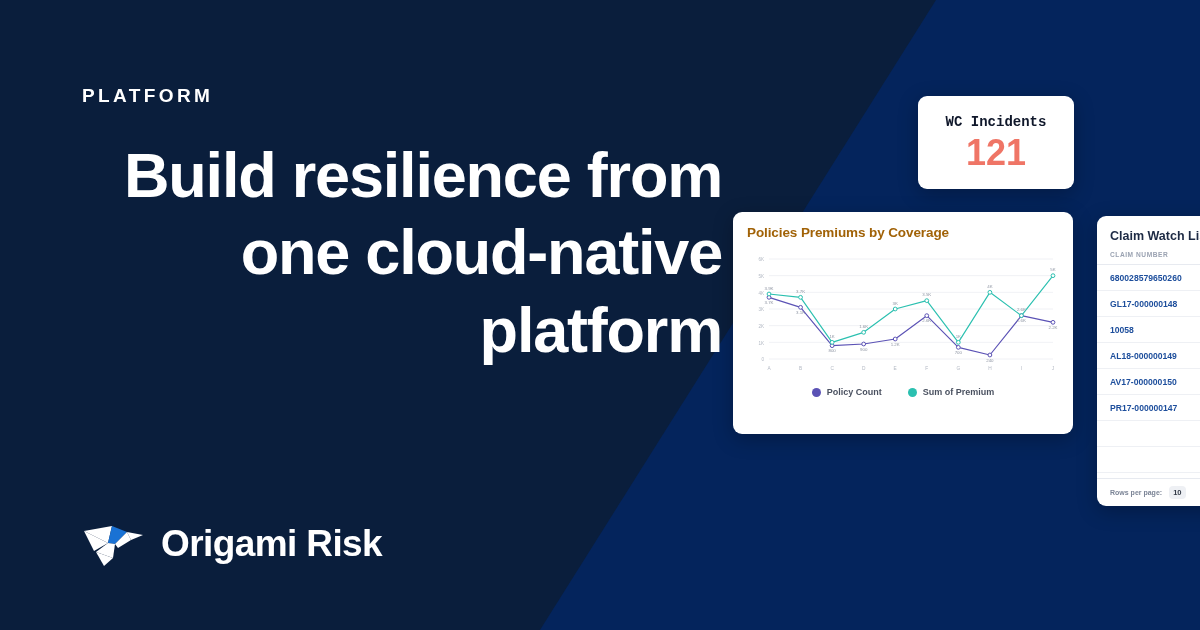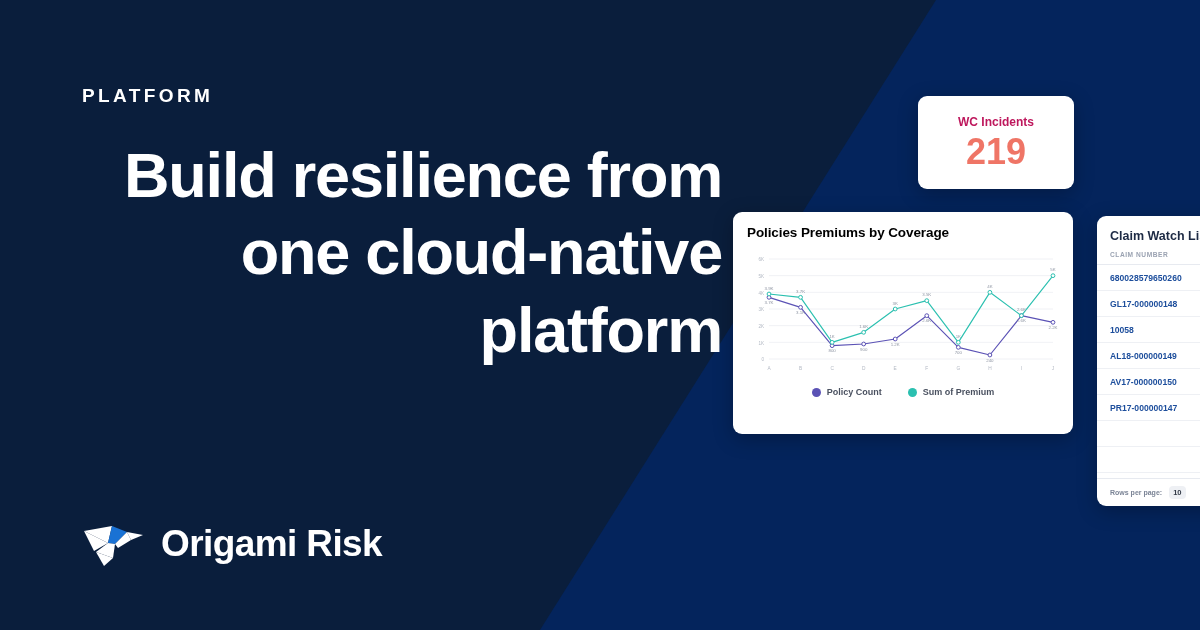--- a/index.html
+++ b/index.html
@@ -40,26 +40,26 @@
 
   
   .card {
     position:absolute; background:#ffffff; border-radius:9px;
     box-shadow:0 5px 20px rgba(0,0,0,.26); z-index:4;
   }
 
   
   #kpi-card { left:918px; top:96px; width:156px; height:93px;
               display:flex; flex-direction:column; align-items:center; justify-content:center; gap:5px; }
-  .kpi-title { font-size:12px; font-weight:700; color:#be185d; }
+  .kpi-title { font-size:14px; font-weight:700; color:#0f172a;font-family:Liberation Mono, monospace; }
   .kpi-value { font-size:36px; font-weight:700; color:#ef7566; line-height:1; }
 
   
   #chart-card { left:733px; top:212px; width:340px; height:222px; padding:13px 14px 8px 14px; }
-  .chart-title { font-size:13.5px; font-weight:700; color:#000000; letter-spacing:-0.1px; }
+  .chart-title { font-size:13.5px; font-weight:700; color:#a16207; letter-spacing:-0.1px; }
   .plot-wrap { position:relative; margin-top:11px; width:312px; height:126px; }
   .plot-svg { display:block; }
   .legend { display:flex; justify-content:center; gap:26px; margin-top:10px;text-align:center; }
   .legend-item { display:flex; align-items:center; gap:6px; }
   .legend-dot { width:9px; height:9px; border-radius:50%; display:block; }
   .legend-label { font-size:9px; color:#4a5160; font-weight:700; }
 
   
   #claims-card { left:1097px; top:216px; width:132px; height:290px; padding:13px 0 0 0; overflow:hidden; }
   .claims-title { font-size:12.5px; font-weight:700; color:#1d2a44; padding:0 13px; }
@@ -98,21 +98,21 @@
     <polygon points="45,14 49,22 36,30 33,26" fill="#ffffff"></polygon>
     <polygon points="2,13 26,25 12,33" fill="#ffffff"></polygon>
     <polygon points="26,25 33,26 31,40 14,34" fill="#ffffff"></polygon>
     <polygon points="31,40 14,34 22,48" fill="#ffffff"></polygon>
   </svg>
   <div class="logo-text">Origami Risk</div>
 </div>
 
 <div class="card" id="kpi-card">
   <div class="kpi-title">WC Incidents</div>
-  <div class="kpi-value">219</div>
+  <div class="kpi-value">121</div>
 </div>
 
 <div class="card" id="chart-card">
   <div class="chart-title">Policies Premiums  by Coverage</div>
   <div class="plot-wrap">
     <svg class="plot-svg" id="plot" width="312" height="126" viewBox="0 0 312 126">
         <line x1="22" y1="108" x2="306" y2="108" stroke="#eceef2" stroke-width="0.8"></line>
         <text x="17" y="110.4" text-anchor="end" font-size="4.6" fill="#b3b9c4" font-family="&quot;Liberation Sans&quot;, sans-serif">0</text>
         <line x1="22" y1="91.33333333333334" x2="306" y2="91.33333333333334" stroke="#eceef2" stroke-width="0.8"></line>
         <text x="17" y="93.73333333333335" text-anchor="end" font-size="4.6" fill="#b3b9c4" font-family="&quot;Liberation Sans&quot;, sans-serif">1K</text>

